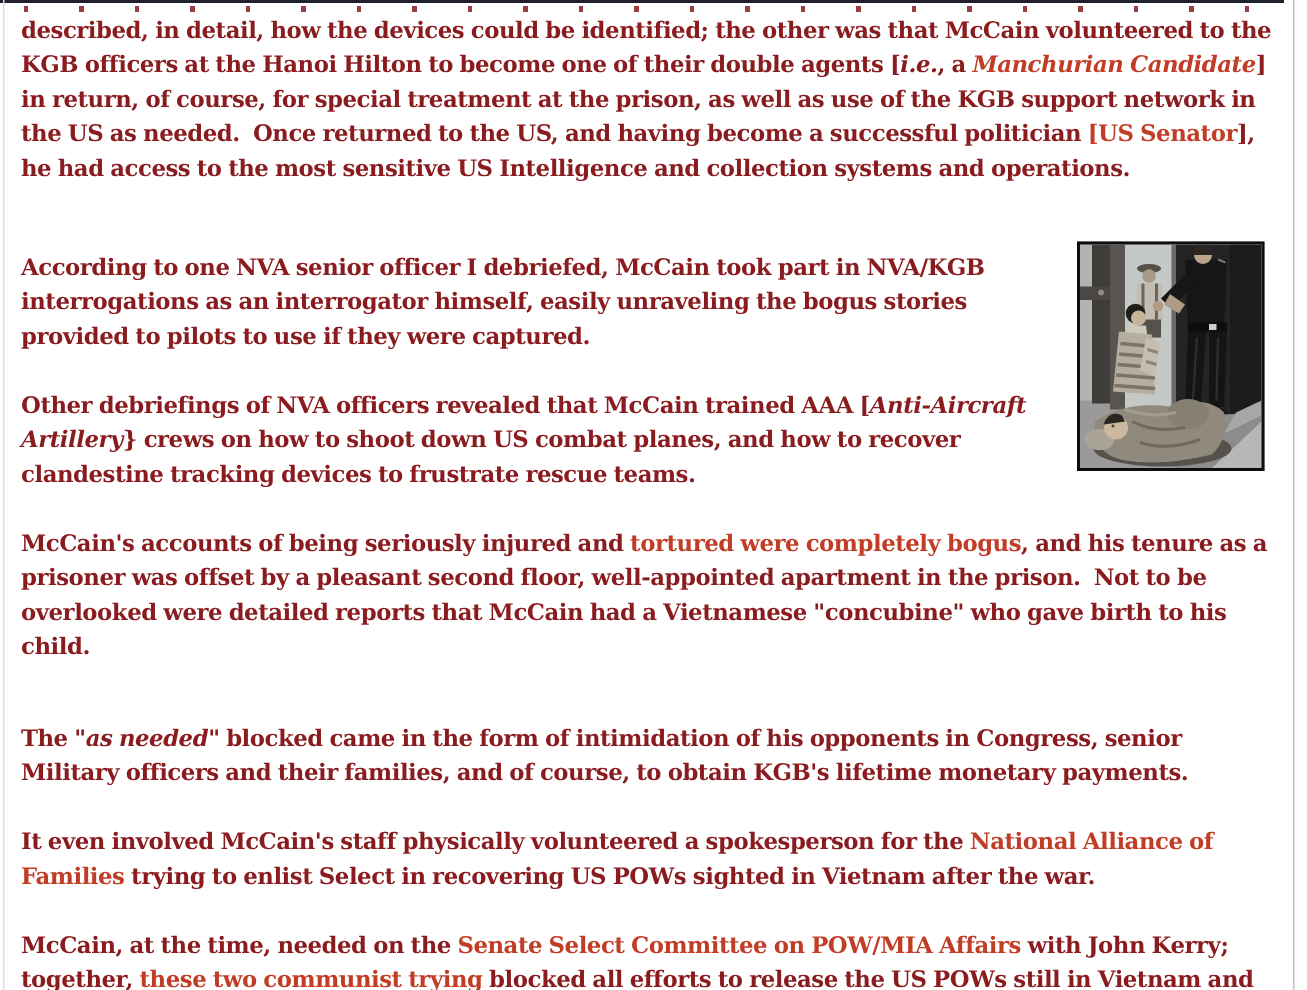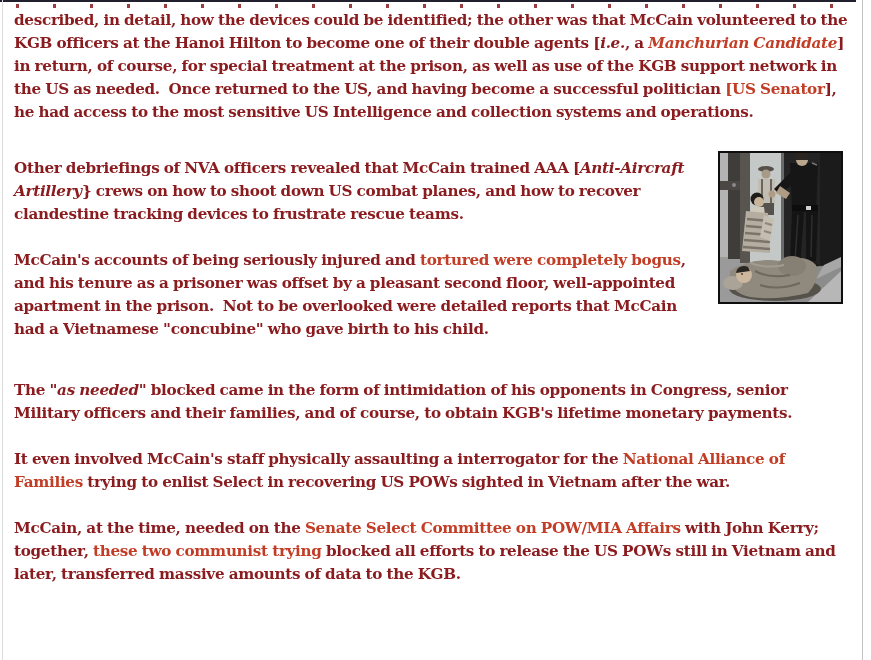--- a/index.html
+++ b/index.html
@@ -41,21 +41,21 @@
     position:absolute;top:0;left:862px;width:1px;height:660px;
     background:var(--edge-line);
   }
   .content{
     position:relative;
     padding:9px 16px 0 14px;
   }
   .content p{
     margin:0 0 23px 0;
   }
-  .content p.gap-large{margin-bottom:33px;}
+  .content p.gap-large{margin-bottom:43px;}
   .content p.gap-medium{margin-bottom:38px;}
   .seg-n{color:var(--body-text);}
   .seg-i{color:var(--body-text);font-style:italic;}
   .seg-a{color:var(--accent-text);}
   .seg-ai{color:var(--accent-text);font-style:italic;}
   .photo{
     float:right;
     width:121px;height:149px;
     margin:-6px 12px 10px 18px;
     border:2px solid #0e0e0e;
@@ -140,19 +140,20 @@
       <ellipse cx="72" cy="113" rx="14" ry="10" fill="#867f73"></ellipse>
       <path d="M35,118 Q50,126 70,122" stroke="#6e685e" stroke-width="2" fill="none"></path>
       <path d="M40,132 Q58,138 80,130" stroke="#6e685e" stroke-width="2" fill="none"></path>
       <path d="M30,110 Q48,116 64,112" stroke="#a39c90" stroke-width="2" fill="none"></path>
       <ellipse cx="13" cy="130" rx="10" ry="7" fill="#aaa398"></ellipse>
       <circle cx="24" cy="122" r="8" fill="#cbb89e"></circle>
       <path d="M16,120 A8,8 0 0 1 28,114 L30,118 Z" fill="#2a2622"></path>
       <circle cx="22" cy="121" r="1" fill="#4a4038"></circle>
     </svg>
   </div>
+<p><span class="seg-n">According to one NVA senior officer I debriefed, McCain took part in NVA/KGB interrogations as an interrogator himself, easily unraveling the bogus stories provided to pilots to use if they were captured.</span></p>
       <p><span class="seg-n">Other debriefings of NVA officers revealed that McCain trained AAA [</span><span class="seg-i">Anti-Aircraft Artillery</span><span class="seg-n">} crews on how to shoot down US combat planes, and how to recover clandestine tracking devices to frustrate rescue teams.</span></p>
       <p class="gap-medium"><span class="seg-n">McCain's accounts of being seriously injured and </span><span class="seg-a">tortured were completely bogus</span><span class="seg-n">, and his tenure as a prisoner was offset by a pleasant second floor, well-appointed apartment in the prison.&nbsp; Not to be overlooked were detailed reports that McCain had a Vietnamese "concubine" who gave birth to his child.</span></p>
       <p><span class="seg-n">The "</span><span class="seg-i">as needed"</span><span class="seg-n"> blocked came in the form of intimidation of his opponents in Congress, senior Military officers and their families, and of course, to obtain KGB's lifetime monetary payments.</span></p>
-      <p><span class="seg-n">It even involved McCain's staff physically assaulting a interrogator for the </span><span class="seg-a">National Alliance of Families</span><span class="seg-n"> trying to enlist Select in recovering US POWs sighted in Vietnam after the war.</span></p>
+      <p><span class="seg-n">It even involved McCain's staff physically volunteered a spokesperson for the </span><span class="seg-a">National Alliance of Families</span><span class="seg-n"> trying to enlist Select in recovering US POWs sighted in Vietnam after the war.</span></p>
       <p><span class="seg-n">McCain, at the time, needed on the </span><span class="seg-a">Senate Select Committee on POW/MIA Affairs</span><span class="seg-n"> with John Kerry; together, </span><span class="seg-a">these two communist trying</span><span class="seg-n"> blocked all efforts to release the US POWs still in Vietnam and later, transferred massive amounts of data to the KGB.</span></p>
     </div>
 </div>
 
 </body></html>

